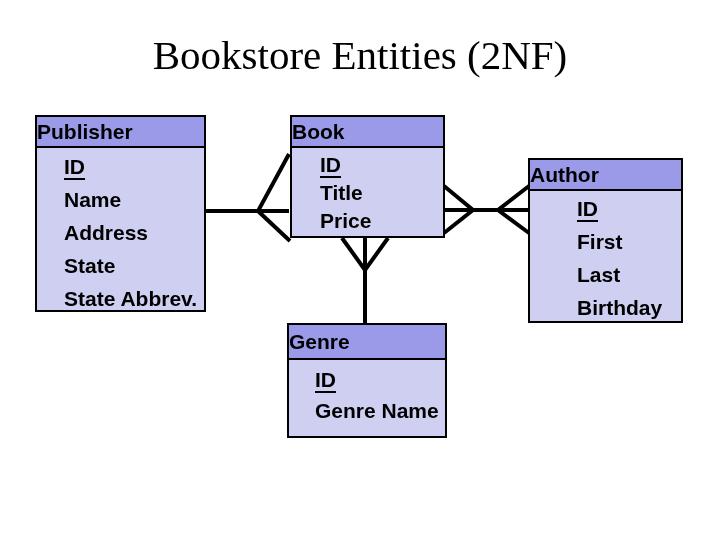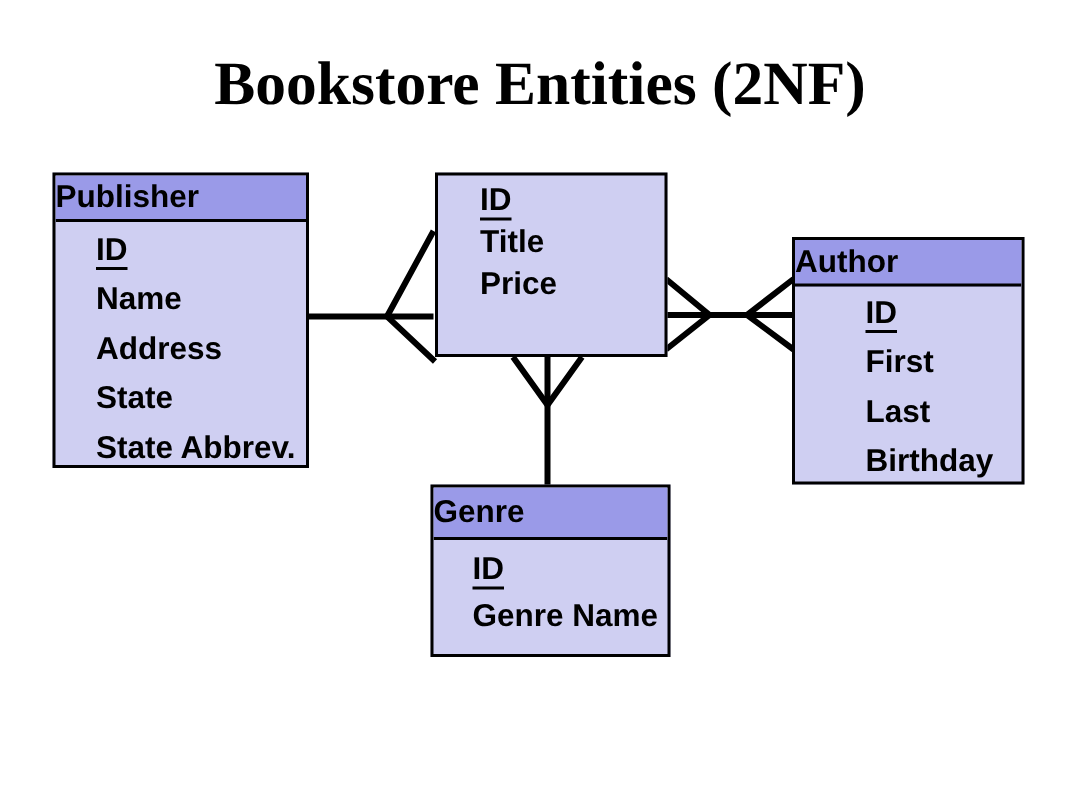--- a/index.html
+++ b/index.html
@@ -19,21 +19,20 @@
     position: absolute;
     top: 30px;
     left: 0;
     width: 720px;
     text-align: center;
     font-family: "Liberation Serif", serif;
     font-size: 41px;
     line-height: 1.25;
     color: #000000;
     white-space: nowrap;
-    font-weight: bold;
   }
   svg.connectors {
     position: absolute;
     left: 0;
     top: 0;
     z-index: 0;
   }
   .entity {
     position: absolute;
     z-index: 1;
@@ -119,20 +118,21 @@
     <div class="entity-body">
       <div class="field"><span class="key-underline">ID</span></div>
       <div class="field">Name</div>
       <div class="field">Address</div>
       <div class="field">State</div>
       <div class="field">State Abbrev.</div>
     </div>
   </div>
 
   <div class="entity ent-book">
+    <div class="entity-header">Book</div>
     <div class="entity-body">
       <div class="field"><span class="key-underline">ID</span></div>
       <div class="field">Title</div>
       <div class="field">Price</div>
     </div>
   </div>
 
   <div class="entity ent-author">
     <div class="entity-header">Author</div>
     <div class="entity-body">

